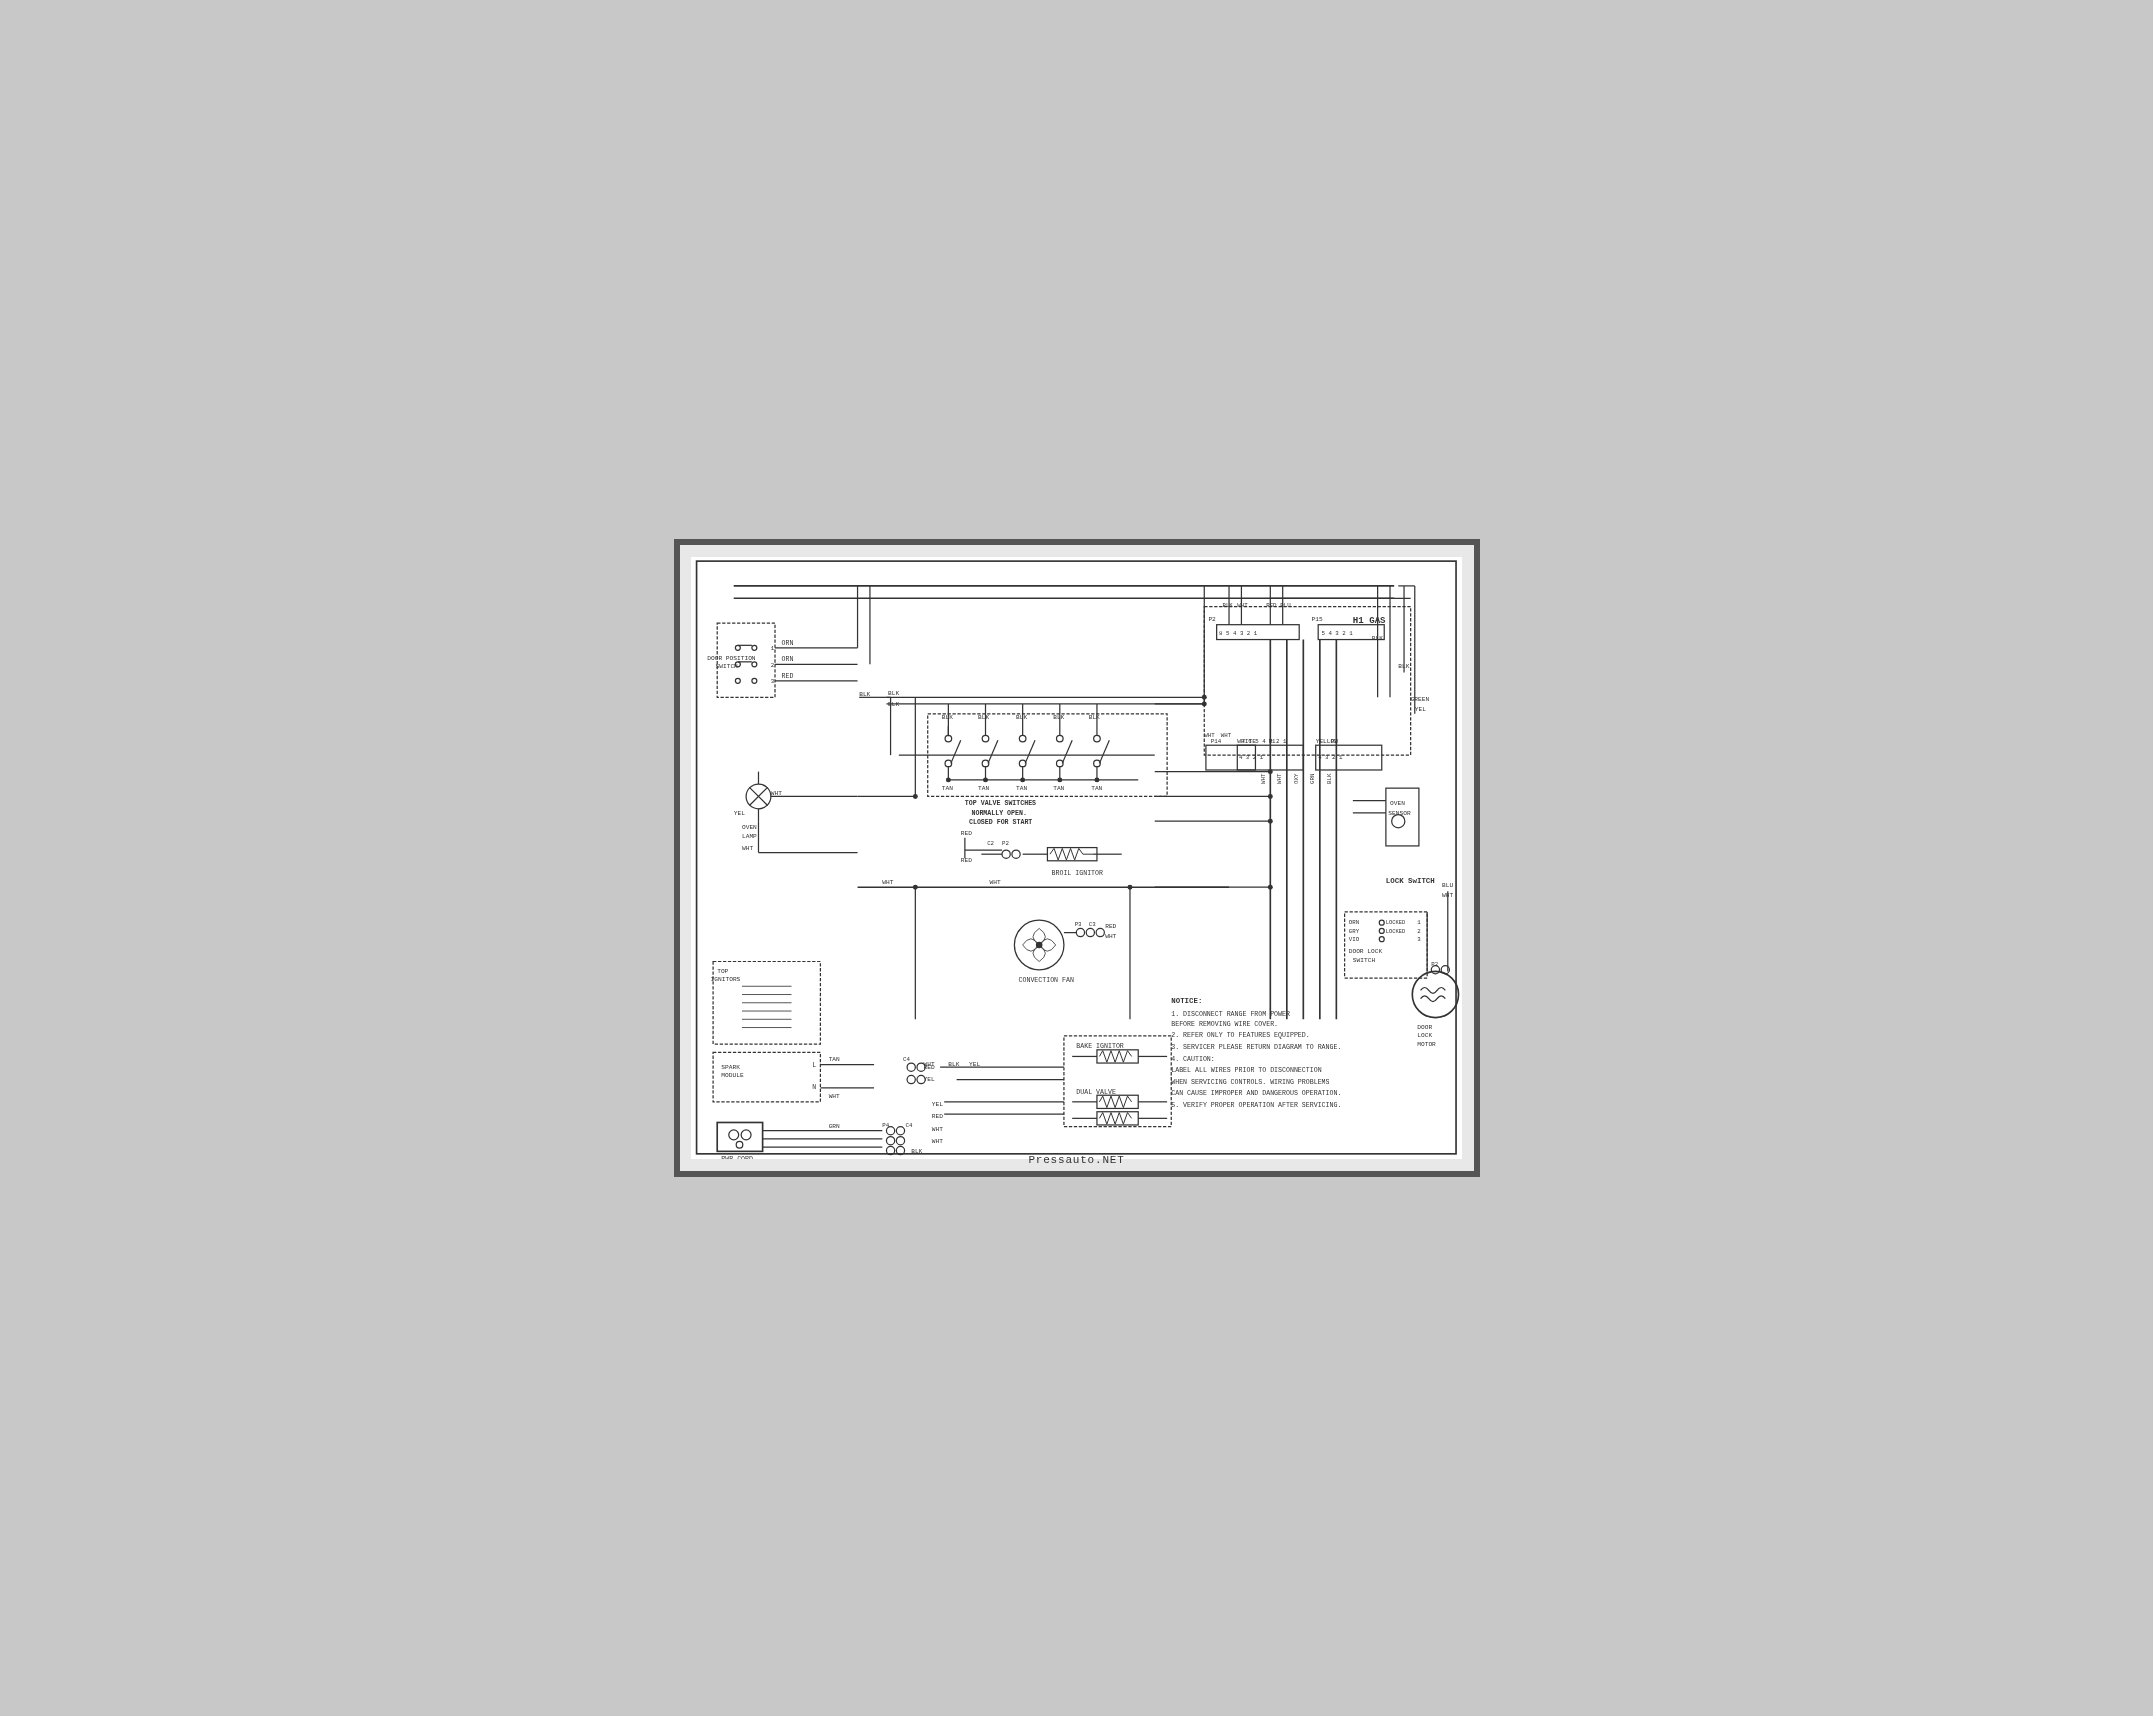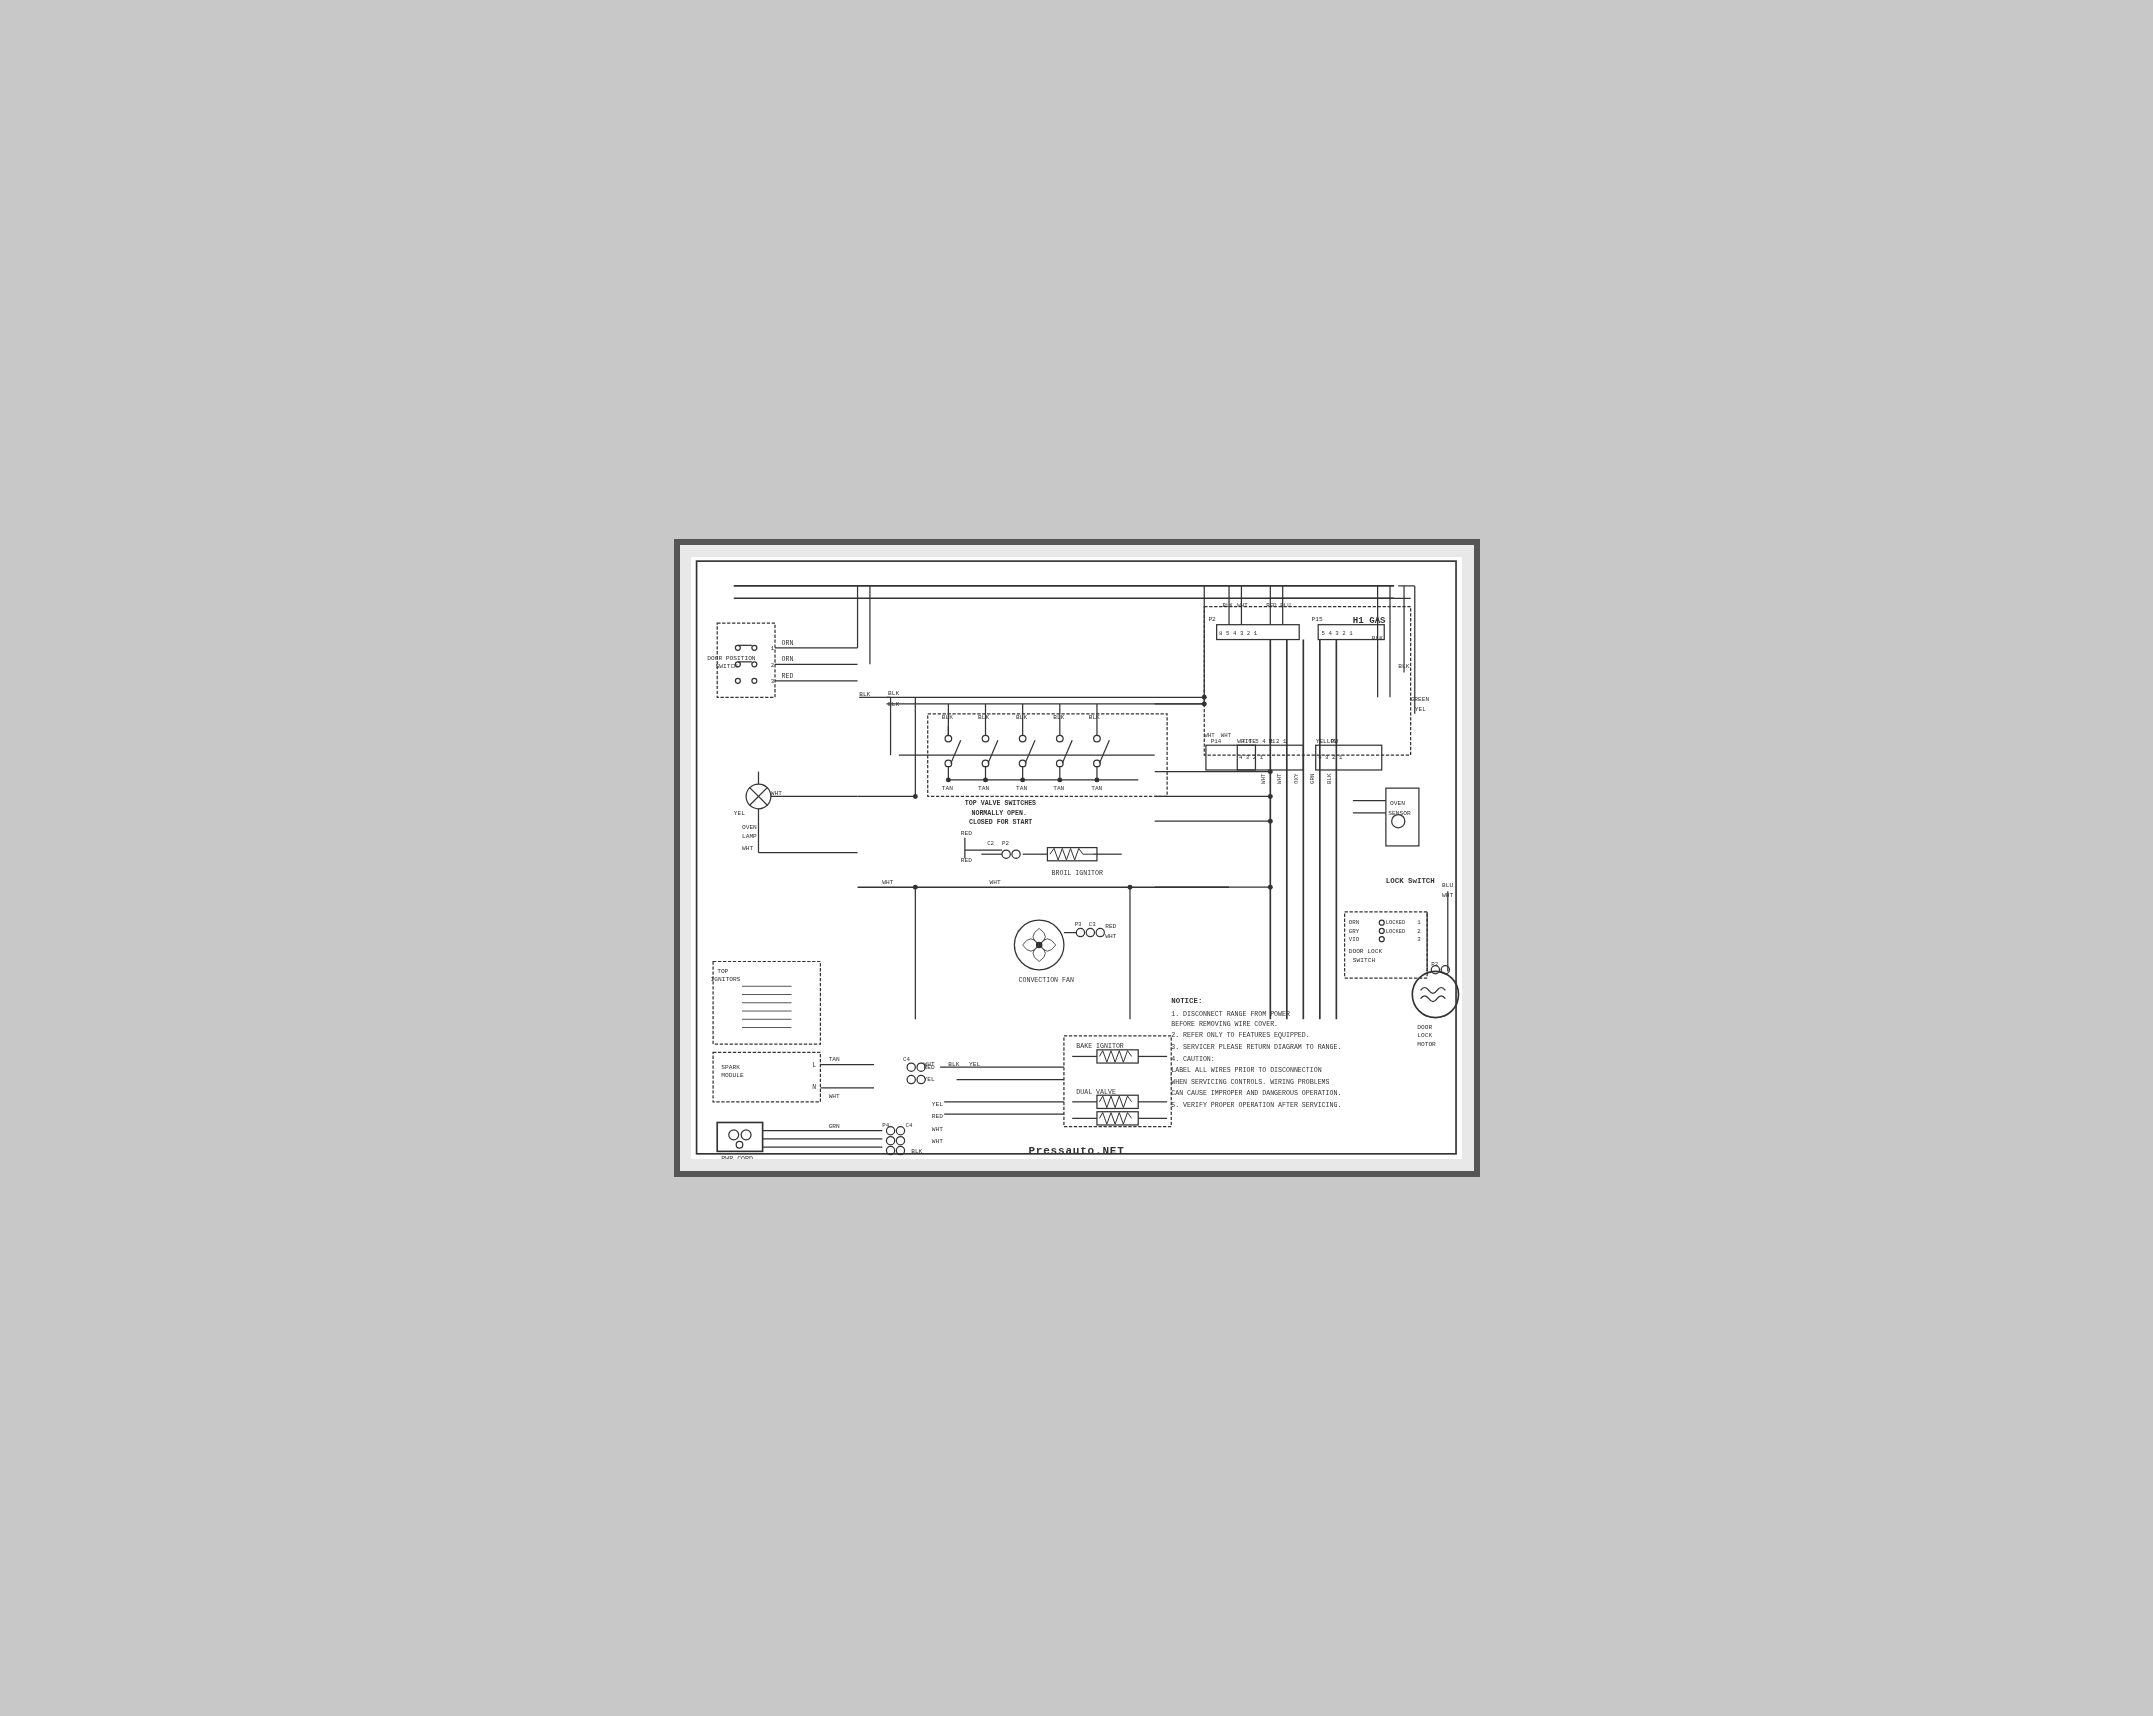--- a/index.html
+++ b/index.html
@@ -24,25 +24,25 @@
       position: absolute;
       top: 11.7px;
       left: 11.7px;
       right: 11.7px;
       bottom: 11.7px;
       overflow: hidden;
     }
     
     .watermark {
       position: absolute;
-      bottom: 14px;
+      bottom: 5px;
       left: 50%;
       transform: translateX(-50%);
       font-size: 11px;
-      font-weight: bold;
+      font-weight: normal;
       color: #333;
       letter-spacing: 0.8px;
     }
     
     .diagram-svg {
       width: 100%;
       height: 100%;
     }
     text {
       font-family: 'Courier New', monospace;

